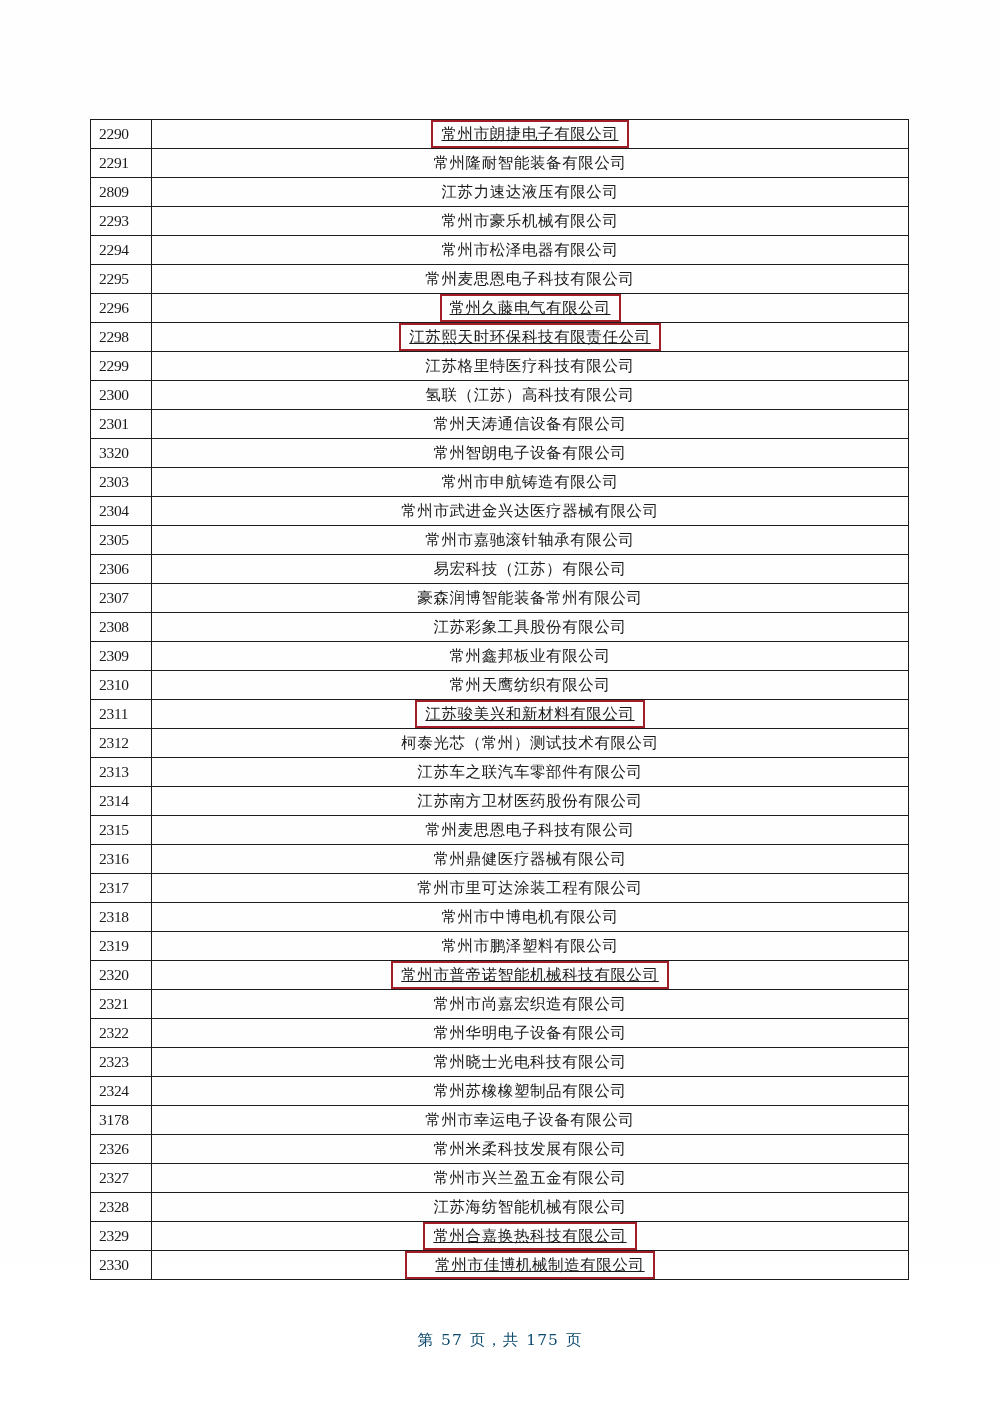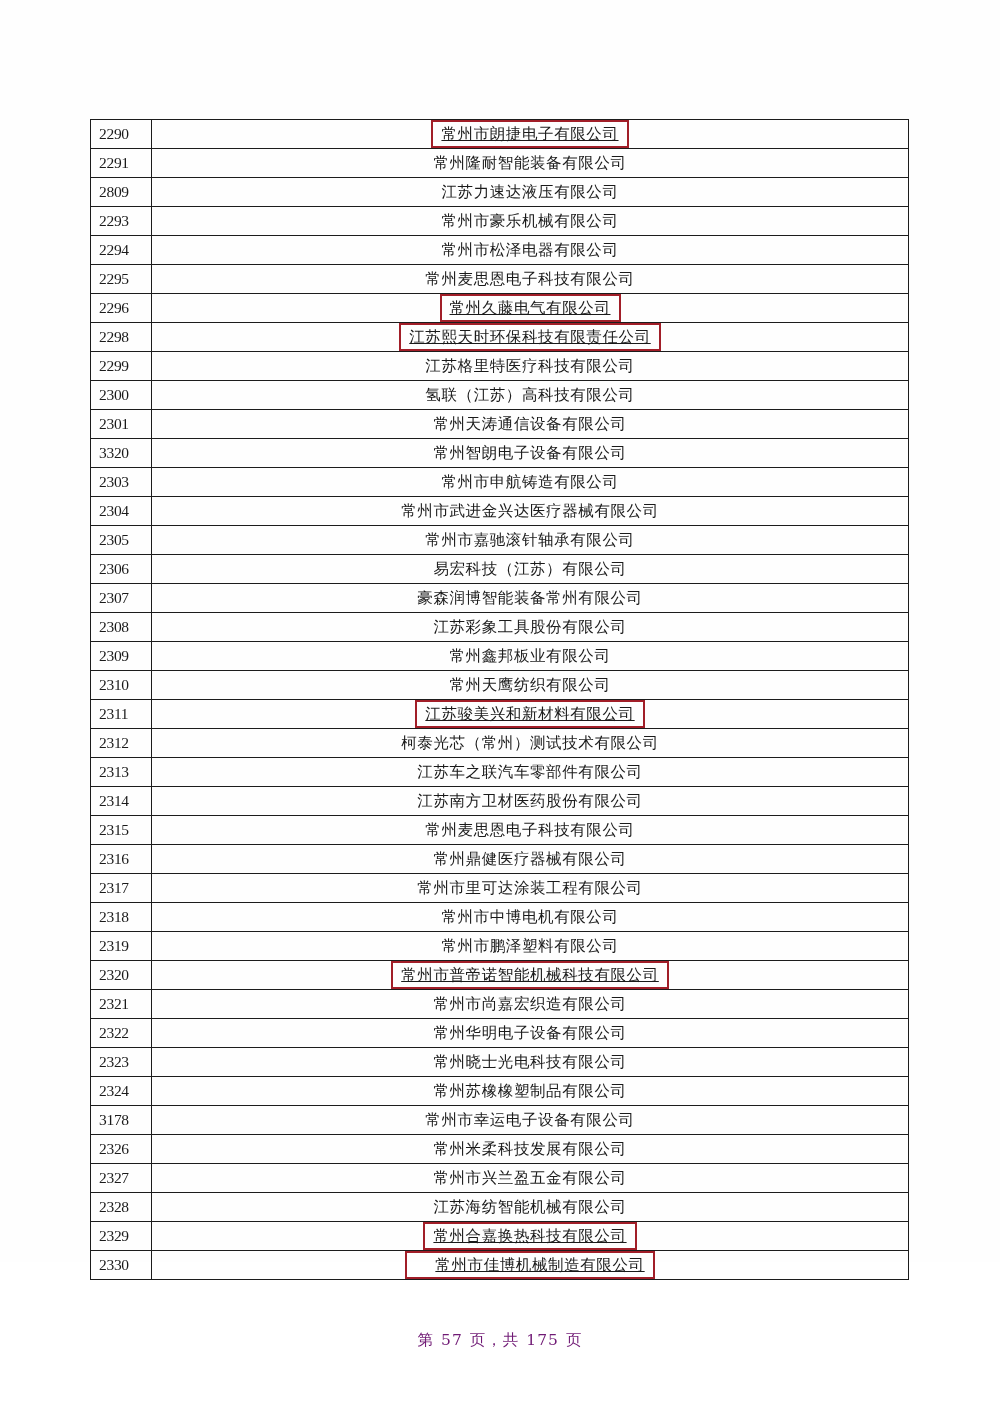--- a/index.html
+++ b/index.html
@@ -60,21 +60,21 @@
       text-decoration: underline;
     }
     .footer {
       position: absolute;
       top: 1330px;
       left: 0;
       width: 1000px;
       text-align: center;
       font-size: 15.5px;
       letter-spacing: 1px;
-      color: #701a75;
+      color: #0c4a6e;
     }
     .footer span { display: inline-block; }
     .footer .gap { width: 7px; }
   </style>
 </head>
 <body>
 
 <div class="page">
   <table class="list">
     <tbody id="rows">

